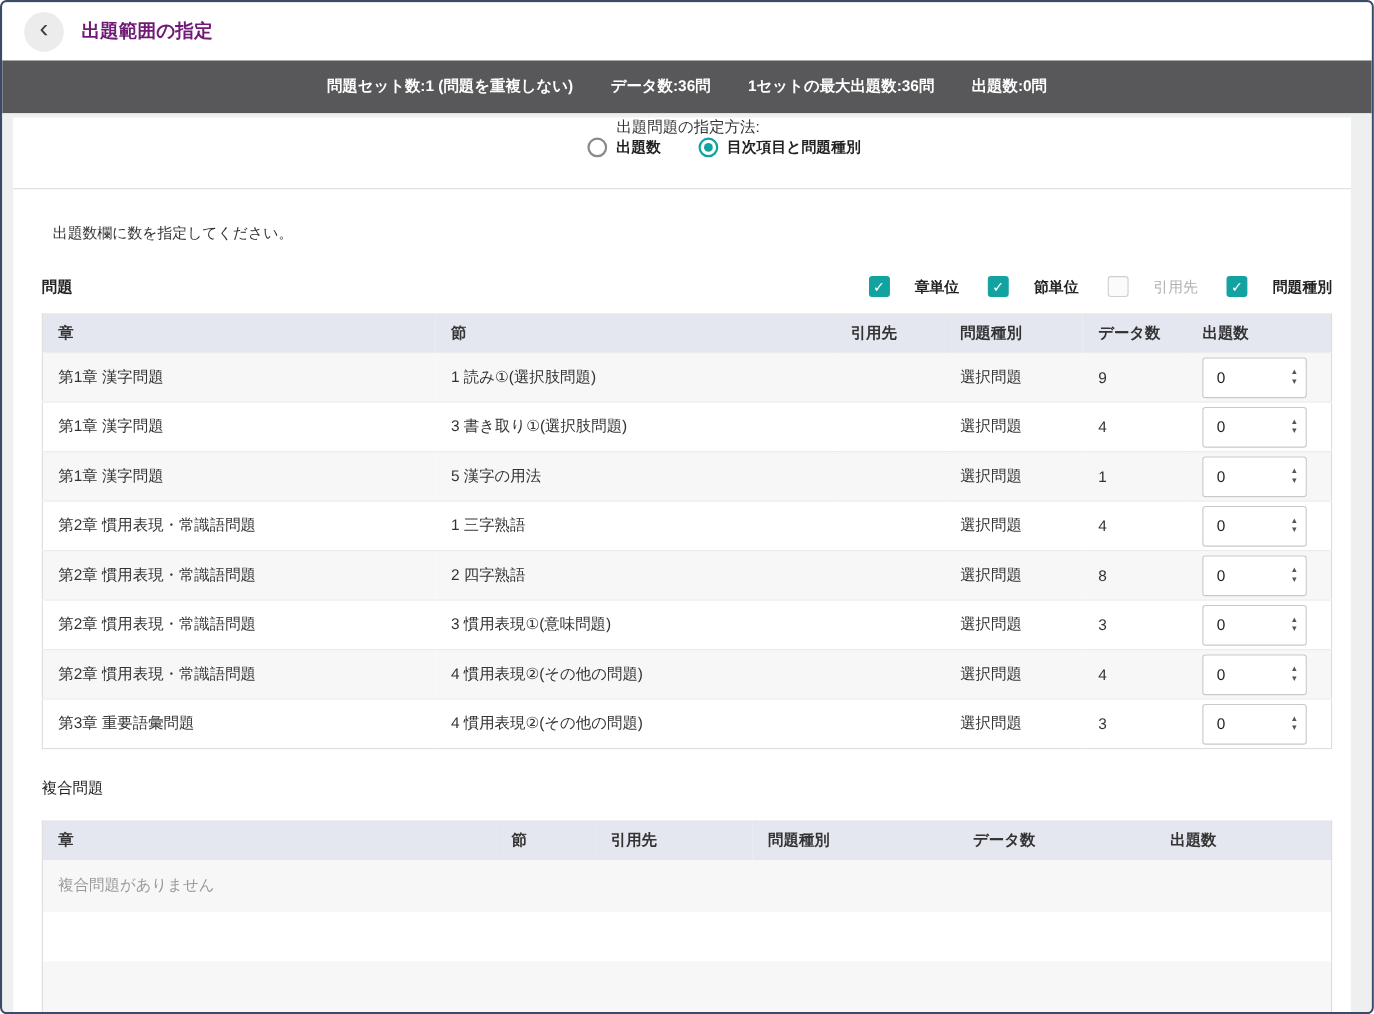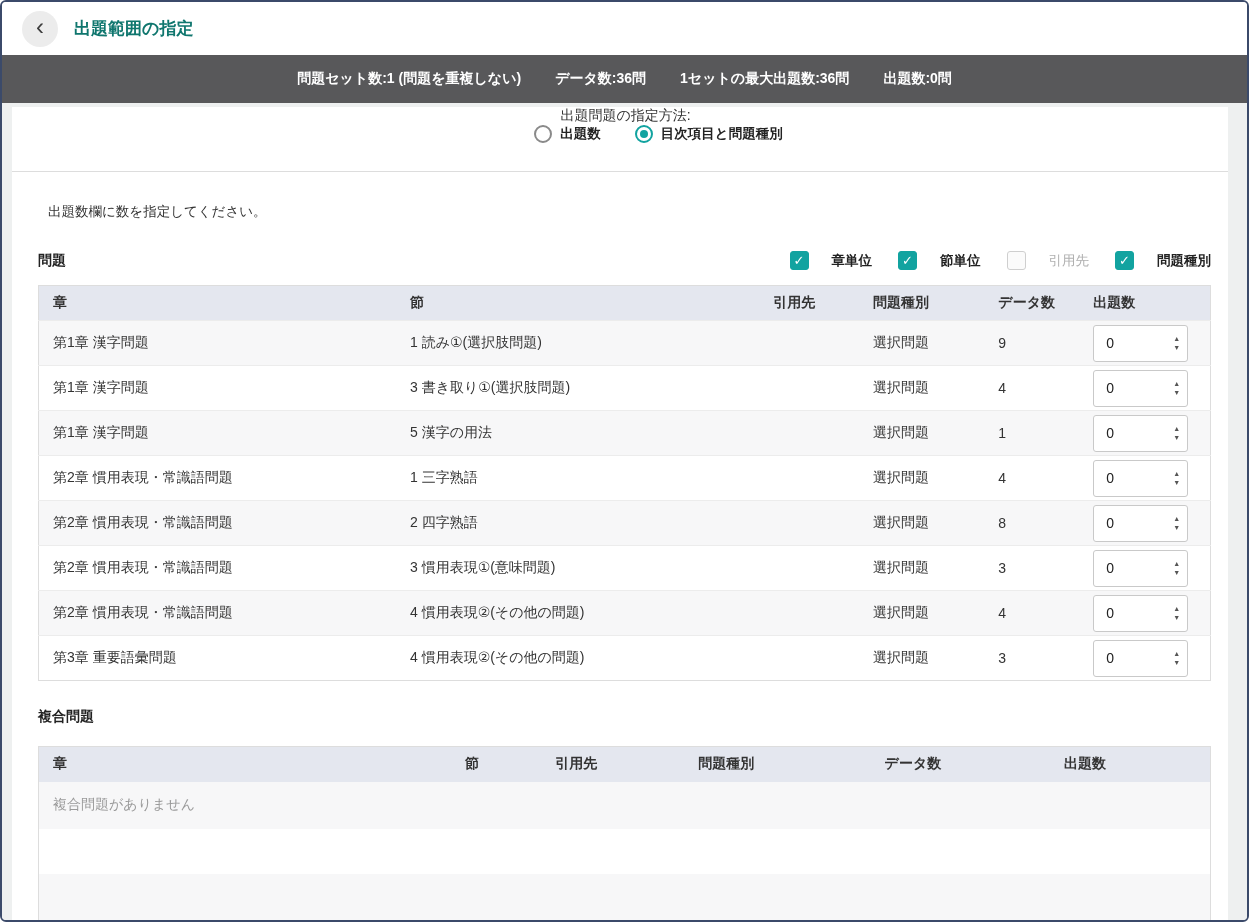--- a/index.html
+++ b/index.html
@@ -5,21 +5,21 @@
   * { margin:0; padding:0; box-sizing:border-box; }
   html,body { width:1249px; height:922px; }
   body { font-family:"Liberation Sans","DejaVu Sans",sans-serif; font-size:14px; color:#333; background:#fff; }
 
   .frame { width:1249px; height:922px; border:2px solid #3b4a6a; border-radius:6px; overflow:hidden; background:#eef0f0; display:flex; flex-direction:column; }
 
   
   .page-header { background:#fff; height:53px; display:flex; align-items:center; padding-left:20px; flex:0 0 auto; }
   .back-btn { width:36px; height:36px; border-radius:50%; background:#ececec; border:none; display:flex; align-items:center; justify-content:center; cursor:pointer; }
   .back-btn span { font-size:24px; color:#3c3c3c; line-height:1; margin-top:-3px; }
-  .page-title { font-size:17px; font-weight:700; color:#0f766e; margin-left:16px; }
+  .page-title { font-size:17px; font-weight:700; color:#701a75; margin-left:16px; }
 
   
   .stats-bar { background:#58585a; height:48px; display:flex; align-items:center; justify-content:center; gap:34px; color:#fff; font-weight:700; font-size:14px; flex:0 0 auto; }
 
   
   .content { flex:1 1 auto; background:#eef0f0; padding:4px 19px 0 10px; overflow:hidden; }
   .panel { background:#fff; height:100%; padding:0 17px 0 26px; }
 
   .method-row { height:65px; display:flex; align-items:center; border-bottom:1px solid #ddd; margin:0 -17px 0 -26px; padding:0 17px 0 28px; background:#fff;flex-direction:column; }
   .method-label { font-size:14px; color:#333; }
@@ -47,21 +47,21 @@
   th { background:#e4e7ef; height:35px; text-align:left; font-weight:700; font-size:14px; color:#333; padding:0 0 0 14px; }
   td { height:45px; font-size:14px; color:#333; padding:0 0 0 14px; border-top:1px solid #ececec; }
   .q-table tbody tr:nth-child(odd) { background:#f7f7f8; }
   .q-table tbody tr:nth-child(even) { background:#fff; }
 
   .spinner { width:95px; height:37px; border:1px solid #c9c9c9; border-radius:3px; background:#fff; display:flex; align-items:center; justify-content:space-between; padding:0 7px 0 12px; }
   .spin-val { font-size:14px; color:#222; }
   .arrows { display:flex; flex-direction:column; align-items:center; line-height:1; gap:2px; }
   .arr { font-size:7px; color:#555; cursor:pointer; }
 
-  .compound-title { margin-top:27px; font-weight:700; font-size:14px; color:#222; }
+  .compound-title { margin-top:27px; font-weight:400; font-size:14px; color:#222; }
   .c-table { margin-top:20px; }
   .c-table td { border-top:none; }
   .empty-row td { height:47px; color:#9a9a9a; background:#f7f7f8; vertical-align:middle;margin-left:41px; }
   .blank-row-1 td { height:45px; background:#fff; }
   .blank-row-2 td { height:60px; background:#f7f7f8; }
 </style>
 </head>
 <body>
 
 <div class="frame">

